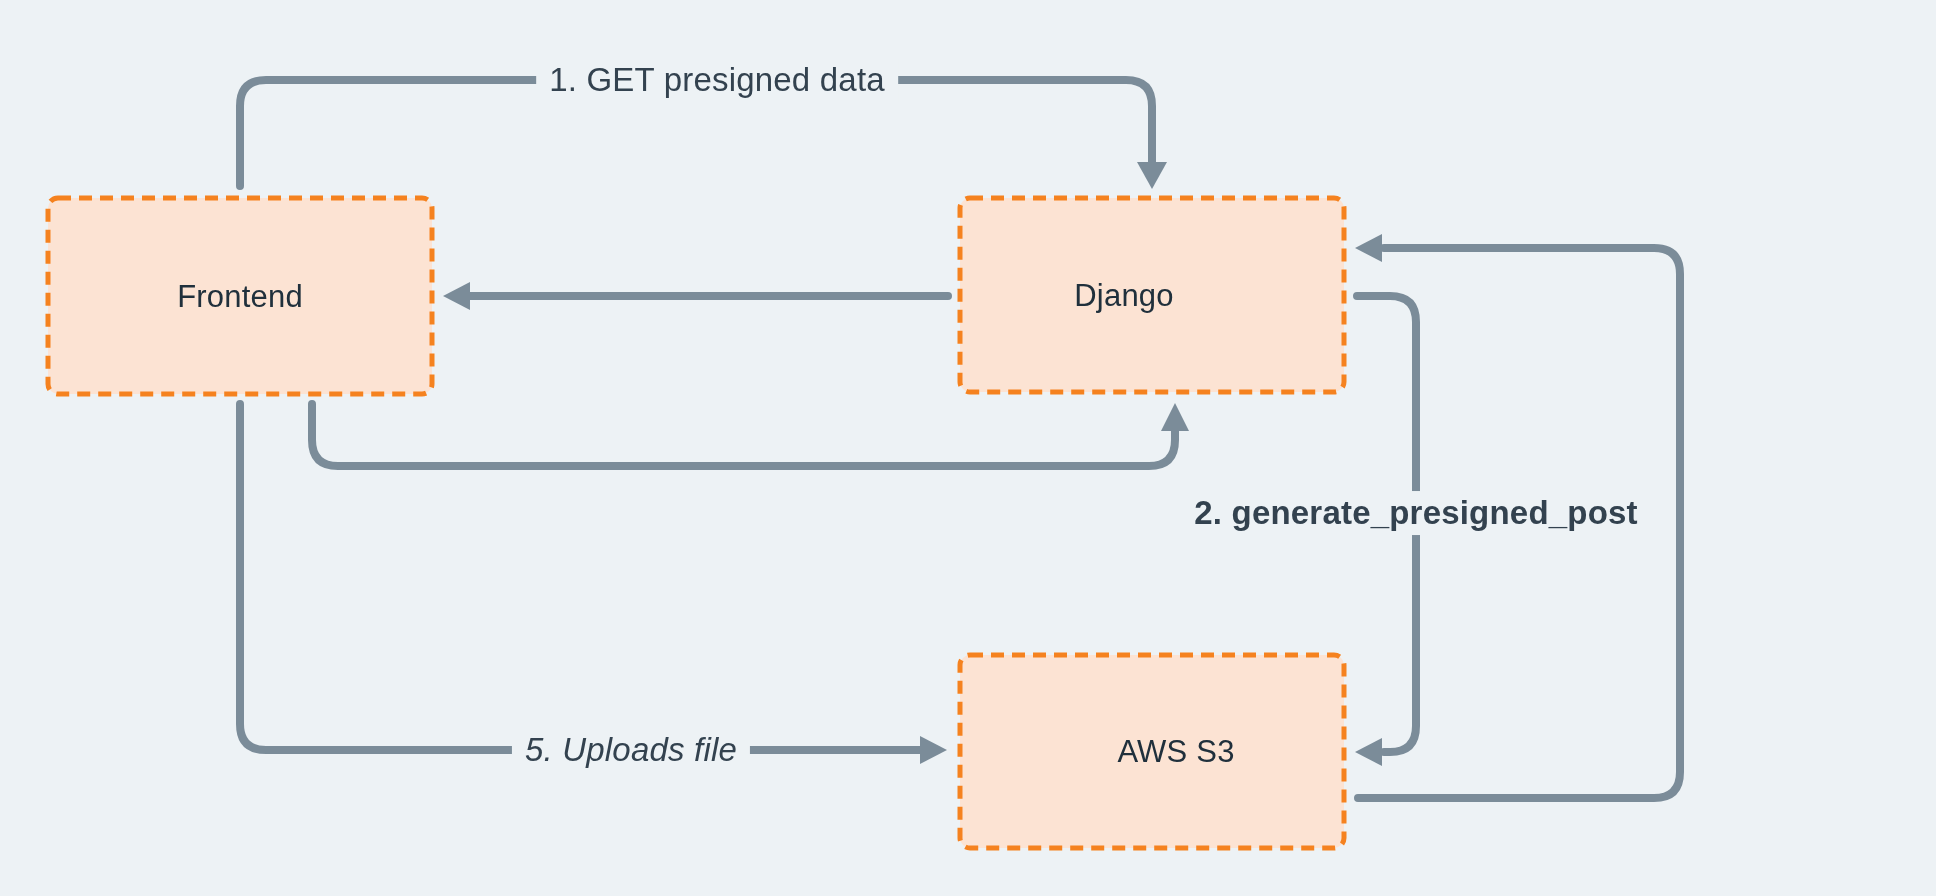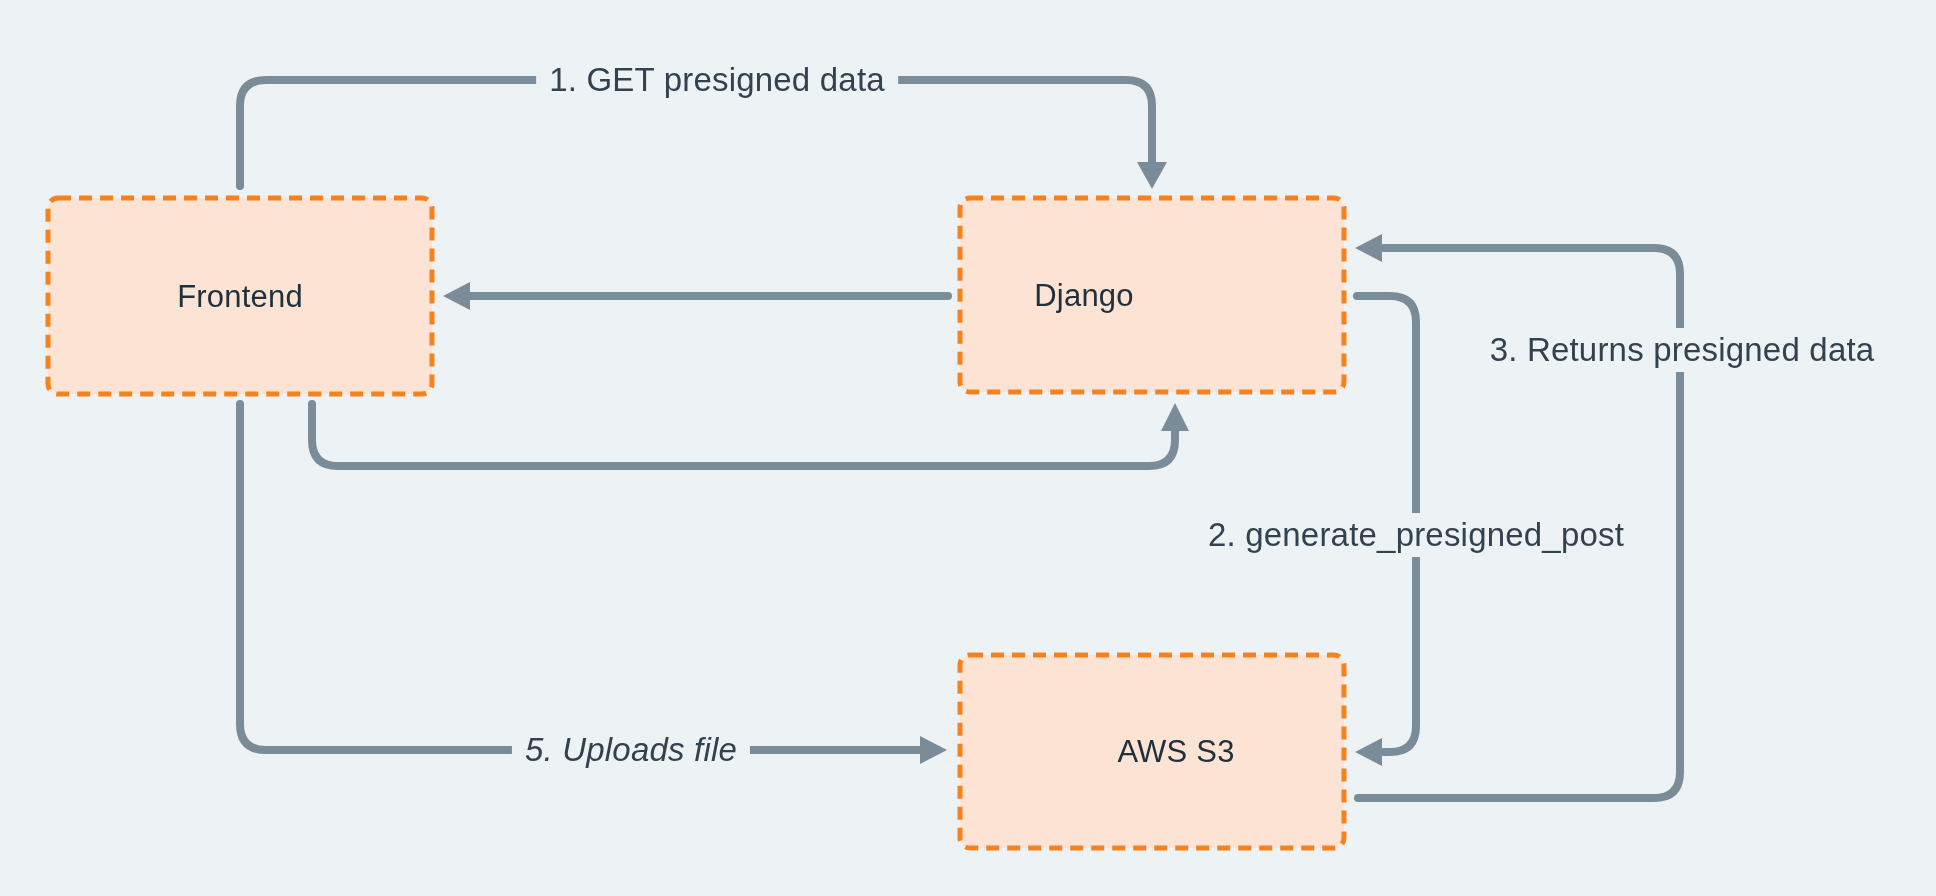--- a/index.html
+++ b/index.html
@@ -57,21 +57,20 @@
     </g>
 
     <g fill="#fce3d3" stroke="#f5821f" stroke-width="5" stroke-dasharray="13 8">
       <rect x="48" y="198" width="384" height="196" rx="10"></rect>
       <rect x="960" y="198" width="384" height="194" rx="10"></rect>
       <rect x="960" y="655" width="384" height="193" rx="10"></rect>
     </g>
   </svg>
 
   <div class="node-label" style="left:240px;top:297px;">Frontend</div>
-  <div class="node-label" style="left:1084px;top:296px;">Django</div>
+  <div class="node-label" style="left:1124px;top:296px;">Django</div>
   <div class="node-label" style="left:1176px;top:752px;">AWS S3</div>
 
   <div class="edge-label" style="left:717px;top:80px;">1. GET presigned data</div>
-  <div class="edge-label" style="left:1416px;top:535px;">2. generate_presigned_post</div>
-  <div class="edge-label" style="left:1682px;top:350px;">3. Returns presigned data</div>
+  <div class="edge-label" style="left:1416px;top:513px;font-weight:bold;">2. generate_presigned_post</div>
   <div class="edge-label" style="left:631px;top:750px;font-style:italic;">5. Uploads file</div>
 
 </div>
 
 </body></html>

